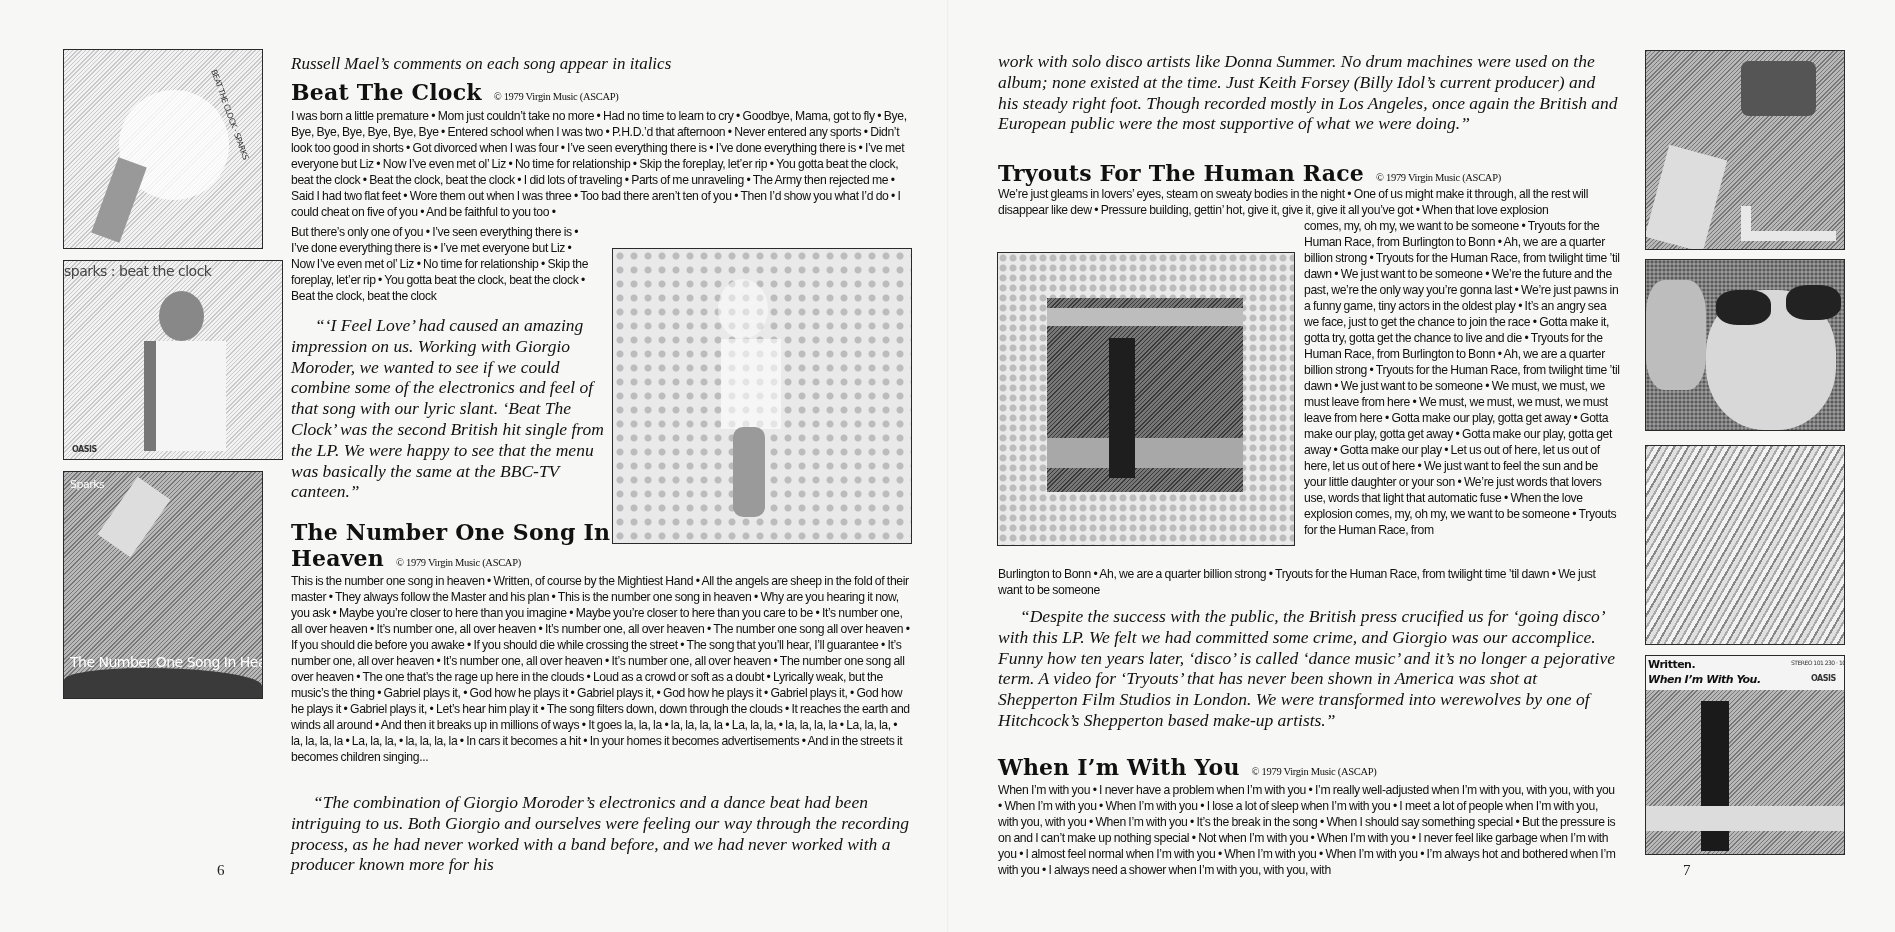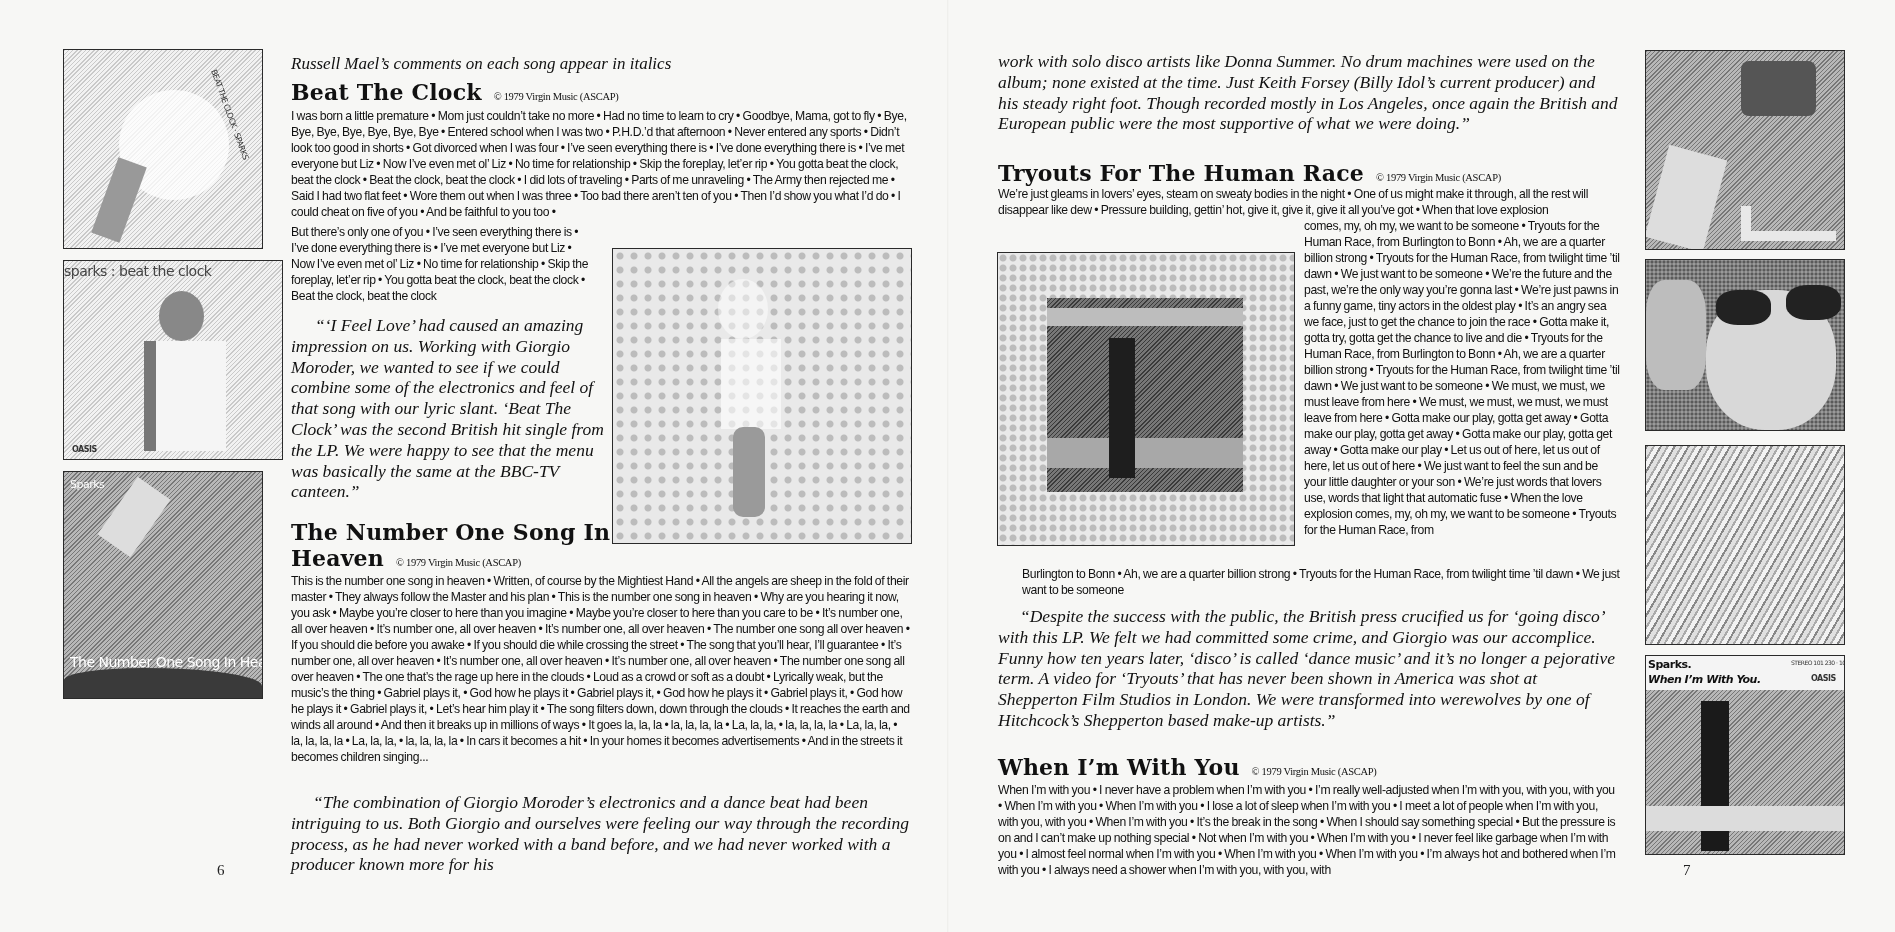--- a/index.html
+++ b/index.html
@@ -84,21 +84,21 @@
 
   <div class="thumb dots" style="left:997px;top:252px;width:298px;height:294px;border-width:1px;background-size:10px 10px;">
     <div class="photo-inner" style="left:49px;top:45px;width:196px;height:194px;">
       <div style="position:absolute;left:0;top:10px;width:100%;height:18px;background:#bdbdbd;"></div>
       <div style="position:absolute;left:0;top:140px;width:100%;height:30px;background:#a8a8a8;"></div>
       <div style="position:absolute;left:62px;top:40px;width:26px;height:140px;background:#1e1e1e;"></div>
     </div>
   </div>
 
   <div class="block lyrics" style="left:1304px;top:218px;width:318px;">comes, my, oh my, we want to be someone • Tryouts for the Human Race, from Burlington to Bonn • Ah, we are a quarter billion strong • Tryouts for the Human Race, from twilight time ’til dawn • We just want to be someone • We’re the future and the past, we’re the only way you’re gonna last • We’re just pawns in a funny game, tiny actors in the oldest play • It’s an angry sea we face, just to get the chance to join the race • Gotta make it, gotta try, gotta get the chance to live and die • Tryouts for the Human Race, from Burlington to Bonn • Ah, we are a quarter billion strong • Tryouts for the Human Race, from twilight time ’til dawn • We just want to be someone • We must, we must, we must leave from here • We must, we must, we must, we must leave from here • Gotta make our play, gotta get away • Gotta make our play, gotta get away • Gotta make our play, gotta get away • Gotta make our play • Let us out of here, let us out of here, let us out of here • We just want to feel the sun and be your little daughter or your son • We’re just words that lovers use, words that light that automatic fuse •  When the love explosion comes, my, oh my, we want to be someone • Tryouts for the Human Race, from</div>
-  <div class="block lyrics" style="left:998px;top:566px;width:622px;margin-left:24px;">Burlington to Bonn • Ah, we are a quarter billion strong • Tryouts for the Human Race, from twilight time ’til dawn • We just want to be someone</div>
+  <div class="block lyrics" style="left:998px;top:566px;width:622px;">Burlington to Bonn • Ah, we are a quarter billion strong • Tryouts for the Human Race, from twilight time ’til dawn • We just want to be someone</div>
 
   <div class="block comment" style="left:998px;top:606px;width:622px;text-indent:22px;">“Despite the success with the public, the British press crucified us for ‘going disco’ with this LP. We felt we had committed some crime, and Giorgio was our accomplice. Funny how ten years later, ‘disco’ is called ‘dance music’ and it’s no longer a pejorative term.  A video for ‘Tryouts’ that has never been shown in America was shot at Shepperton Film Studios in London.  We were transformed into werewolves by one of Hitchcock’s Shepperton based make-up artists.”</div>
 
   <div class="block song-title" style="left:998px;top:754px;width:630px;">
     <span>When I’m With You</span><span class="copyright">© 1979 Virgin Music (ASCAP)</span>
   </div>
 
   <div class="block lyrics" style="left:998px;top:782px;width:622px;">When I’m with you • I never have a problem when I’m with you • I’m really well-adjusted when I’m with you, with you, with you • When I’m with you • When I’m with you • I lose a lot of sleep when I’m with you • I meet a lot of people when I’m with you, with you, with you • When I’m with you • It’s the break in the song • When I should say something special • But the pressure is on and I can’t make up nothing special • Not when I’m with you • When I’m with you • I never feel like garbage when I’m with you • I almost feel normal when I’m with you • When I’m with you • When I’m with you • I’m always hot and bothered when I’m with you • I always need a shower when I’m with you, with you, with</div>
 
   <div class="thumb lines-dark" style="left:1645px;top:50px;width:200px;height:200px;">
@@ -113,21 +113,21 @@
     <div style="position:absolute;left:70px;top:30px;width:55px;height:35px;background:#222;border-radius:40%;"></div>
     <div style="position:absolute;left:140px;top:25px;width:55px;height:35px;background:#222;border-radius:40%;"></div>
     <div style="position:absolute;left:0px;top:20px;width:60px;height:110px;background:#bdbdbd;border-radius:30%;"></div>
   </div>
 
   <div class="thumb lines-light" style="left:1645px;top:445px;width:200px;height:200px;background:repeating-linear-gradient(120deg,#888 0 2px,#e0e0e0 2px 6px,#aaa 6px 8px,#f2f2f2 8px 12px);">
   </div>
 
   <div class="thumb lines-dark" style="left:1645px;top:655px;width:200px;height:200px;">
     <div style="position:absolute;left:0;top:0;width:100%;height:34px;background:#f4f4f4;"></div>
-    <div class="thumb-caption" style="left:2px;top:2px;font-weight:bold;color:#111;">Sparks.</div>
+    <div class="thumb-caption" style="left:2px;top:2px;font-weight:bold;color:#111;">Written.</div>
     <div class="thumb-caption" style="left:2px;top:17px;font-weight:bold;font-style:italic;color:#111;">When I’m With You.</div>
     <div class="thumb-caption" style="left:145px;top:3px;font-size:6px;">STEREO 101 230 · 100</div>
     <div class="thumb-caption" style="left:165px;top:18px;font-size:8px;font-weight:bold;">OASIS</div>
     <div style="position:absolute;left:55px;top:45px;width:28px;height:150px;background:#1a1a1a;"></div>
     <div style="position:absolute;left:0;top:150px;width:100%;height:25px;background:#dcdcdc;"></div>
   </div>
 
   <div class="page-num" style="left:1683px;top:862px;">7</div>
 </div>
 

